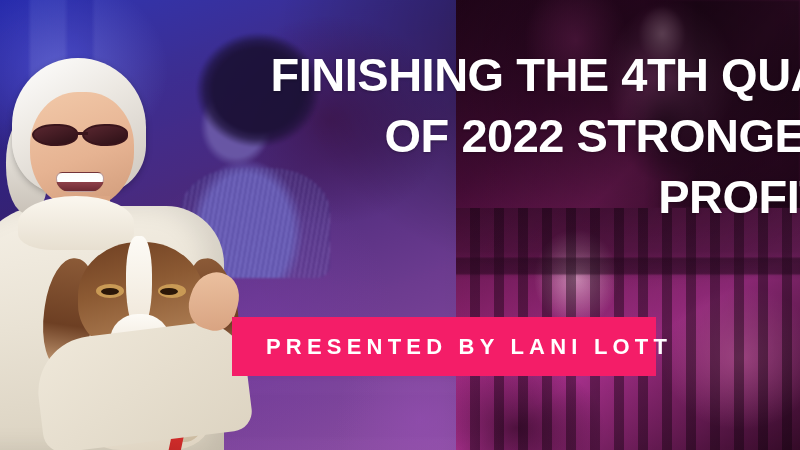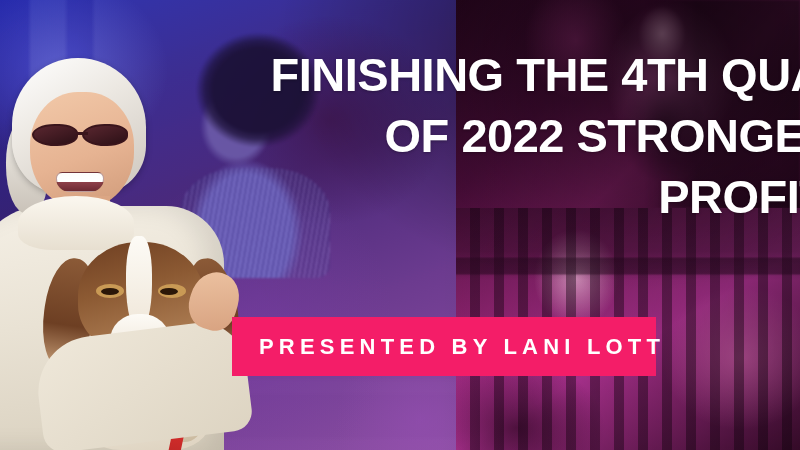--- a/index.html
+++ b/index.html
@@ -257,21 +257,21 @@
     background:#f41d68;
     display:flex; align-items:center;
   }
   .presented-bar .txt{
     color:#ffffff;
     font-family:"Liberation Sans", sans-serif;
     font-weight:700;
     font-size:22px;
     letter-spacing:5.2px;
     white-space:nowrap;
-    padding-left:27px;
+    padding-left:34px;
   }
 </style>
 </head>
 <body>
 
 <div class="banner-stage">
 
   <div class="bg-layer">
     <div class="panel-left"></div>
     <div class="curly-figure"></div>

